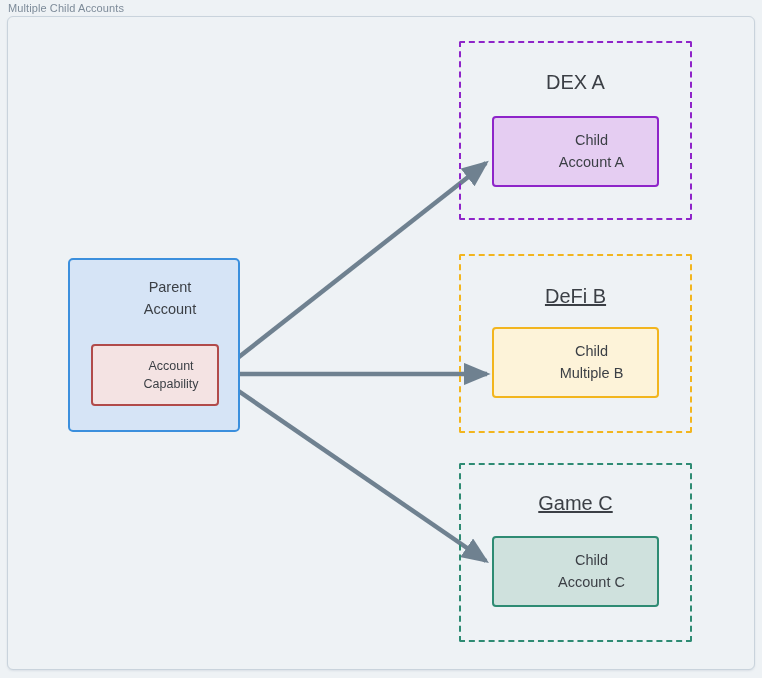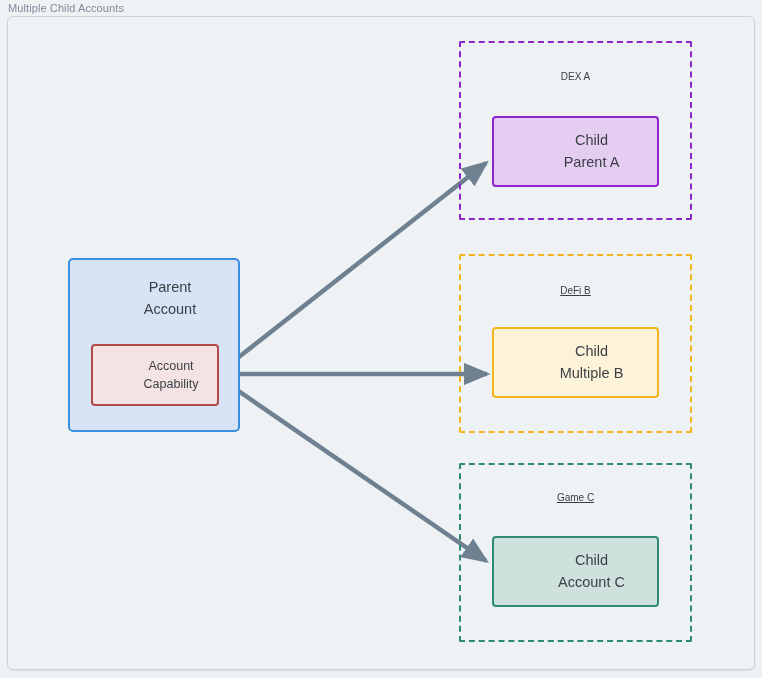--- a/index.html
+++ b/index.html
@@ -59,21 +59,21 @@
     border-width: 2px;
     border-style: dashed;
     border-radius: 2px;
     background: transparent;
   }
   .group-label {
     position: absolute;
     left: 0;
     right: 0;
     text-align: center;
-    font-size: 10px;
+    font-size: 20px;
     color: #3b3f45;
   }
   .node-box {
     position: absolute;
     box-sizing: border-box;
     border-width: 2px;
     border-style: solid;
     border-radius: 4px;
     display: flex;
     flex-direction: column;
@@ -167,21 +167,21 @@
     <div class="node-box" id="account-capability">
       <span class="node-line">Account</span>
       <span class="node-line">Capability</span>
     </div>
 
     <div class="group-box" id="group-dex-a">
       <div class="group-label">DEX A</div>
     </div>
     <div class="node-box" id="child-account-a">
       <span class="node-line">Child</span>
-      <span class="node-line">Parent A</span>
+      <span class="node-line">Account A</span>
     </div>
 
     <div class="group-box" id="group-defi-b">
       <div class="group-label">DeFi B</div>
     </div>
     <div class="node-box" id="child-account-b">
       <span class="node-line">Child</span>
       <span class="node-line">Multiple B</span>
     </div>
 

